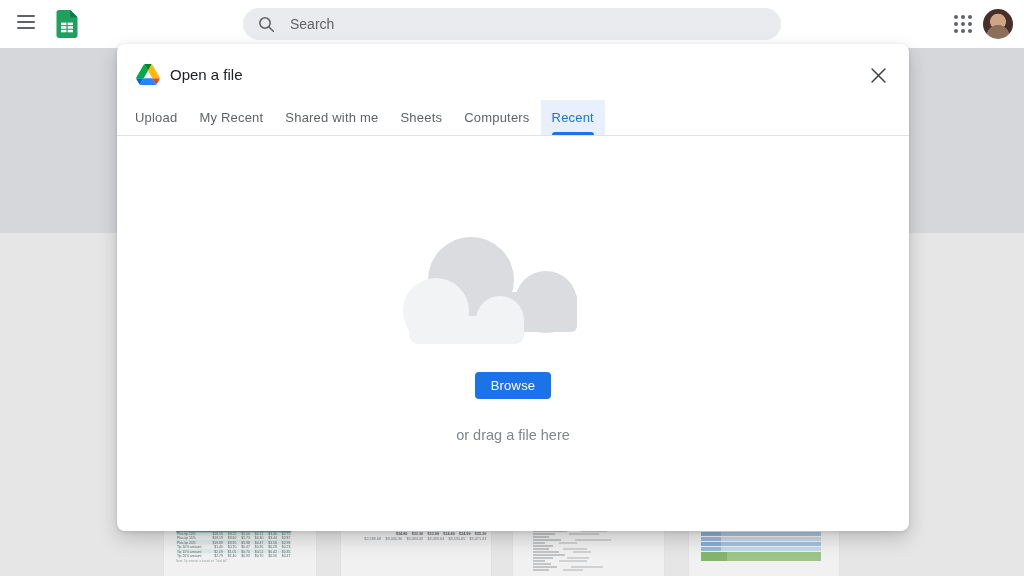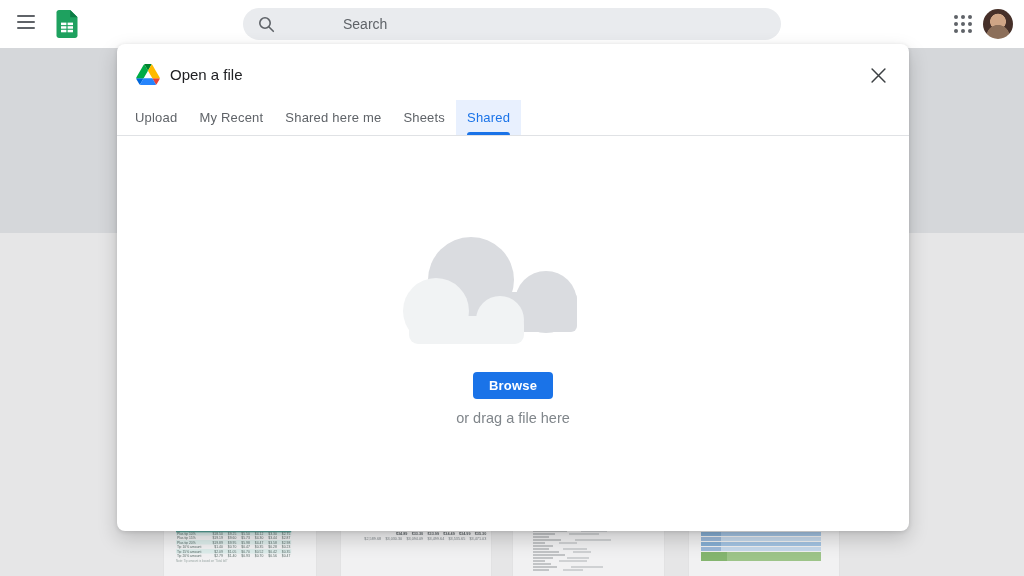--- a/index.html
+++ b/index.html
@@ -9,21 +9,21 @@
   
   .band1{position:absolute;left:0;top:48px;width:1024px;height:185px;background:#d5d7da;}
   .band2{position:absolute;left:0;top:233px;width:1024px;height:343px;background:#e6e6e7;}
 
   
   .topbar{position:absolute;left:0;top:0;width:1024px;height:48px;background:#ffffff;z-index:5;}
   .hamburger{position:absolute;left:16px;top:14px;width:20px;height:20px;border:none;background:none;padding:1px;cursor:pointer;}
   .hamburger i{display:block;width:18px;height:2px;background:#5f6368;margin:0 0 4px 0;border-radius:1px;}
   .sheets-logo{position:absolute;left:56px;top:10px;}
   .app-name{position:absolute;left:86px;top:0;height:48px;line-height:48px;font-size:18px;font-weight:500;color:#474b4f;letter-spacing:.1px;}
-  .searchbar{position:absolute;left:243px;top:8px;width:538px;height:32px;background:#e9ebee;border-radius:16px;display:flex;align-items:center;padding-left:15px;justify-content:space-between;}
+  .searchbar{position:absolute;left:243px;top:8px;width:538px;height:32px;background:#e9ebee;border-radius:16px;display:flex;align-items:center;padding-left:15px;}
   .searchbar svg{flex:0 0 auto;}
   .searchbar input{border:none;background:transparent;outline:none;font-size:14px;color:#3c4043;margin-left:13px;width:440px;}
   .searchbar input::placeholder{color:#5f6368;}
   .apps{position:absolute;left:953px;top:14px;width:22px;height:22px;display:grid;grid-template-columns:repeat(3,4px);grid-template-rows:repeat(3,4px);gap:3px;padding:1px;cursor:pointer;}
   .apps i{width:4px;height:4px;border-radius:50%;background:#5f6368;}
   .avatar{position:absolute;left:983px;top:9px;width:30px;height:30px;border-radius:50%;cursor:pointer;
     background:
       radial-gradient(circle at 50% 92%, #8c6f5a 0 36%, rgba(0,0,0,0) 38%),
       radial-gradient(circle at 50% 42%, #cfa586 0 33%, rgba(0,0,0,0) 36%),
       #463029;}
@@ -63,22 +63,22 @@
     box-shadow:0 8px 20px rgba(0,0,0,.18), 0 1px 4px rgba(0,0,0,.12);}
   .dlg-header{display:flex;align-items:center;height:56px;padding:4px 20px 0 19px;}
   .dlg-title{margin-left:10px;font-size:15px;font-weight:500;color:#202124;}
   .close-btn{position:absolute;right:18px;top:19px;width:26px;height:26px;border:none;background:none;padding:5px;cursor:pointer;}
   .tabs{display:flex;height:36px;padding-left:7px;border-bottom:1px solid #e0e2e5;}
   .tab{position:relative;padding:0 11px;line-height:36px;font-size:13px;color:#5f6368;letter-spacing:.2px;cursor:pointer;white-space:nowrap;}
   .tab.active{color:#1a73e8;background:#e8f0fe;font-weight:500;}
   .tab.active::after{content:"";position:absolute;left:11px;right:11px;bottom:0;height:3px;background:#1a73e8;border-radius:3px 3px 0 0;}
   .upload-area{position:relative;height:394px;text-align:center;}
   .cloud{display:block;margin:96px auto 0;transform:translateX(-10px);}
-  .browse{margin-top:28px;height:27px;padding:0 16px;background:#1a73e8;color:#fff;border:none;border-radius:4px;font-size:13px;font-weight:700;letter-spacing:.2px;cursor:pointer;}
-  .drag-hint{margin-top:11px;font-size:14.5px;color:#80868b;}
+  .browse{margin-top:28px;height:27px;padding:0 16px;background:#1a73e8;color:#fff;border:none;border-radius:4px;font-size:13px;font-weight:400;letter-spacing:.2px;cursor:pointer;}
+  .drag-hint{margin-top:28px;font-size:14.5px;color:#80868b;}
 </style>
 </head>
 <body>
 
 <div class="stage">
 
   <div class="band1"></div>
   <div class="band2"></div>
 
   <div class="thumb thumb1">
@@ -281,23 +281,24 @@
     </div>
     <button class="close-btn">
       <svg width="15" height="15" viewBox="0 0 14 14">
         <path d="M1 1 L13 13 M13 1 L1 13" stroke="#3c4043" stroke-width="1.4" stroke-linecap="round"></path>
       </svg>
     </button>
 
     <div class="tabs">
       <div class="tab">Upload</div>
       <div class="tab">My Recent</div>
-      <div class="tab">Shared here me</div>
+      <div class="tab">Shared with me</div>
       <div class="tab">Sheets</div>
-      <div class="tab active">Shared</div>
+      <div class="tab">Computers</div>
+      <div class="tab active">Recent</div>
     </div>
 
     <div class="upload-area">
       <svg class="cloud" width="200" height="112" viewBox="0 0 200 112">
         <g fill="#dadce0">
           <circle cx="68" cy="48" r="43"></circle>
           <circle cx="143" cy="70" r="31"></circle>
           <rect x="28" y="60" width="146" height="40" rx="6"></rect>
         </g>
         <g fill="#f1f3f4">

